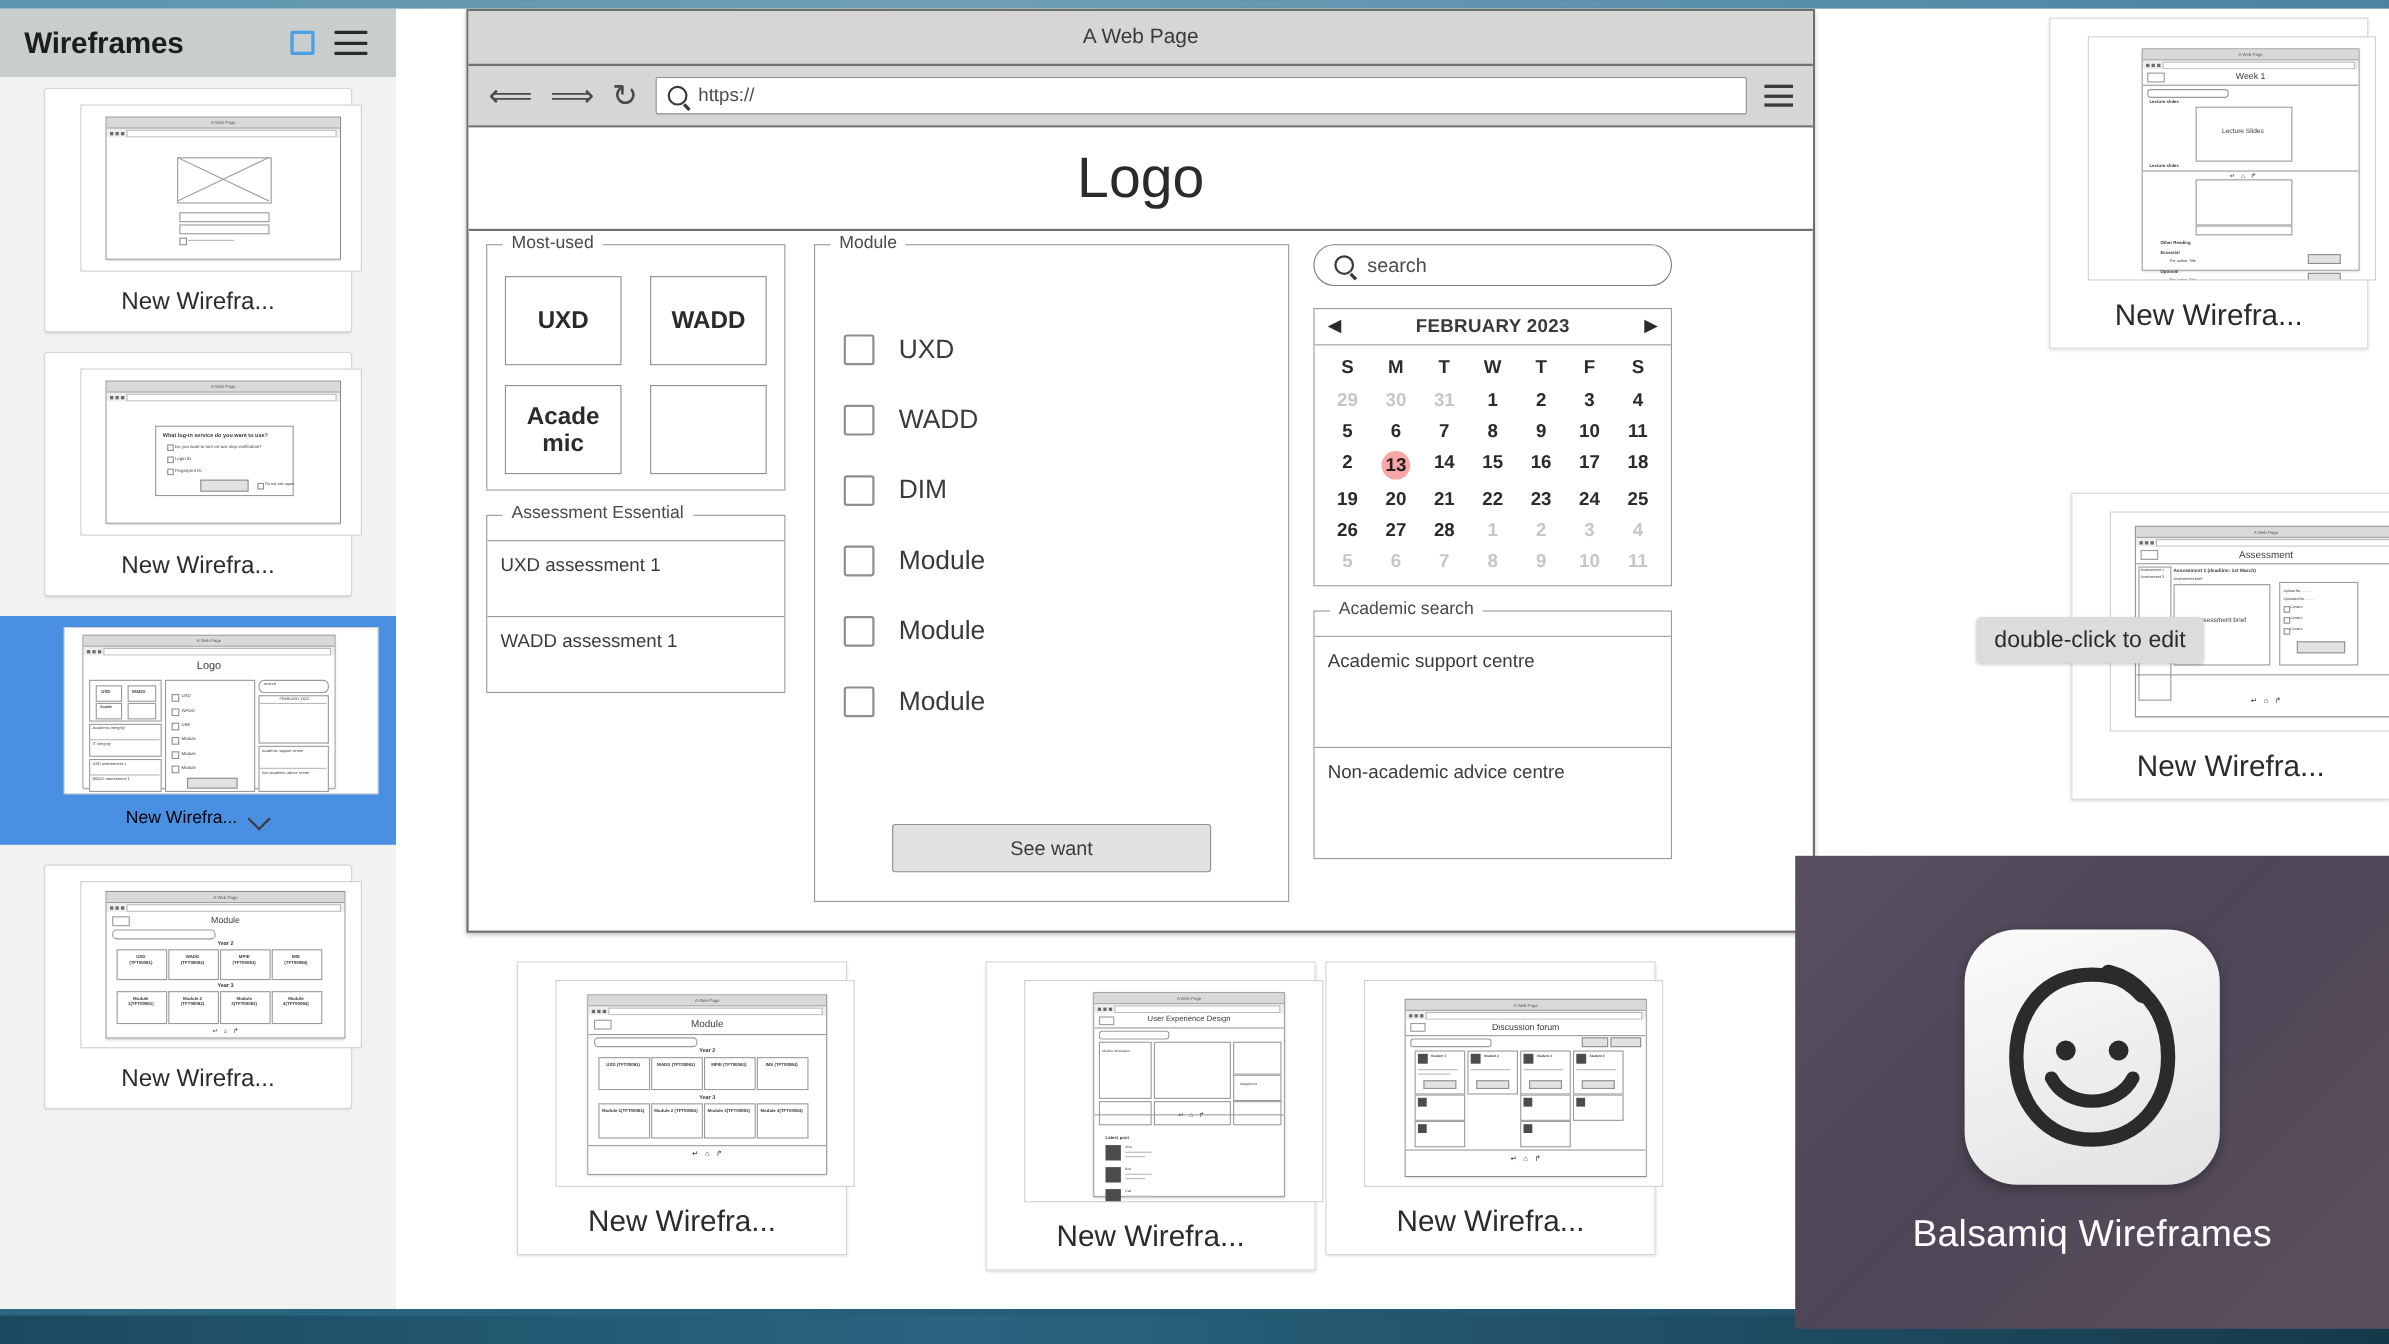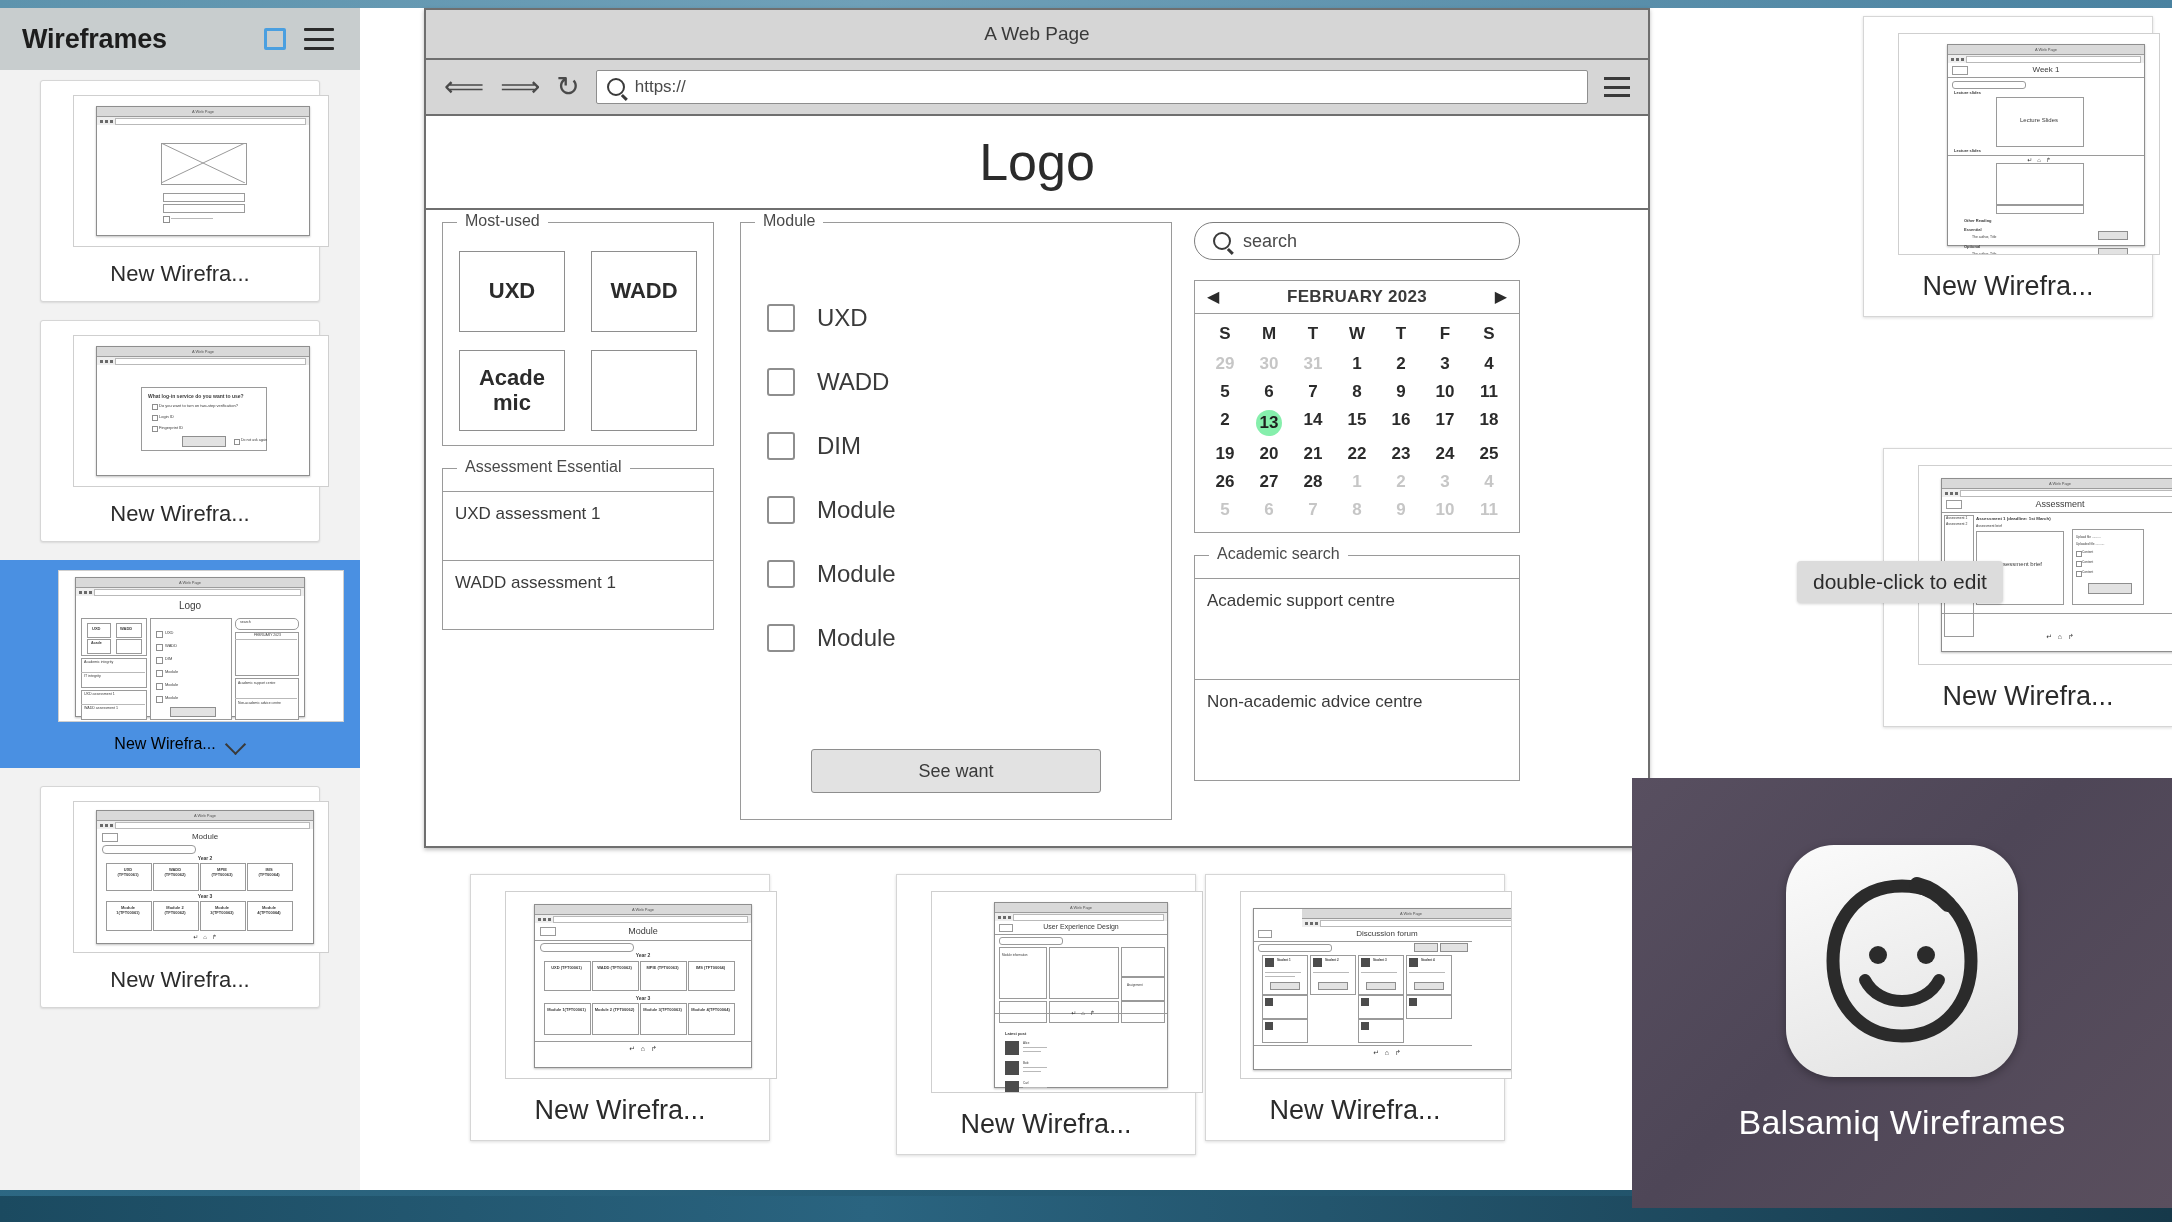--- a/index.html
+++ b/index.html
@@ -182,21 +182,21 @@
     padding:0 12px;border-bottom:1px solid #9a9a9a;}
   #cal-month{font-size:17px;color:#3a3a3a;font-weight:bold;letter-spacing:.3px;}
   .cal-arrow{font-size:16px;color:#2b2b2b;cursor:pointer;line-height:1;}
   #cal-grid{display:grid;grid-template-columns:repeat(7,1fr);padding:6px 8px 8px 8px;}
   .cal-dow{font-size:17px;color:#2b2b2b;font-weight:bold;text-align:center;padding:4px 0 6px 0;}
   .cal-day{font-size:17px;color:#2b2b2b;font-weight:bold;text-align:center;padding:4px 0;position:relative;}
   .cal-day.muted{color:#c6c6c6;}
   .cal-day.today{color:#2b2b2b;}
   .cal-day.today > span{
     display:inline-block;width:26px;height:26px;line-height:26px;border-radius:50%;
-    background:#86efac;color:#1f1f1f;
+    background:#fca5a5;color:#1f1f1f;
   }
 
   #academic-centre{margin-top:22px;height:226px;}
 
   #tooltip{
     position:absolute;left:1437px;top:553px;padding:9px 16px;background:#dcdcdc;
     border-radius:4px;font-size:21px;color:#2b2b2b;white-space:nowrap;
     box-shadow:0 1px 3px rgba(0,0,0,.18);z-index:40;
   }
 
@@ -734,21 +734,21 @@
             <div class="mini-txt" style="left:28px;top:160px;font-size:3px;">Carl</div>
             <div class="mini-line" style="left:28px;top:166px;width:24px;"></div>
           </div>
         </div>
       </div>
       <div class="big-label">New Wirefra...</div>
     </div>
 
     <div class="bottom-card" style="left:845px;top:866px;width:300px;">
       <div class="thumb-preview" style="height:186px;">
-        <div class="mini-win" style="left:12px;top:16px;width:218px;height:160px;padding-left:48px;">
+        <div class="mini-win" style="left:36px;top:16px;width:218px;height:160px;">
           <div class="mini-titlebar">A Web Page</div>
           <div class="mini-urlbar">
             <div class="mini-dot"></div>
               <div class="mini-dot"></div>
               <div class="mini-dot"></div>
             <div class="mini-url"></div>
           </div>
           <div class="mini-body">
             <div class="mini-box" style="left:4px;top:3px;width:12px;height:6px;"></div>
             <div class="mini-txt" style="left:0;top:2px;width:100%;text-align:center;font-size:8px;">Discussion forum</div>

